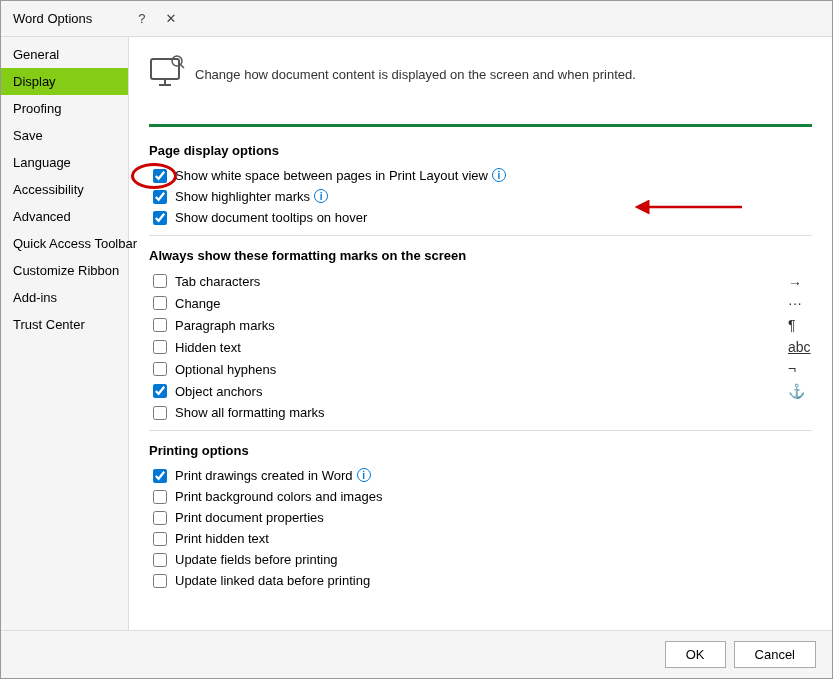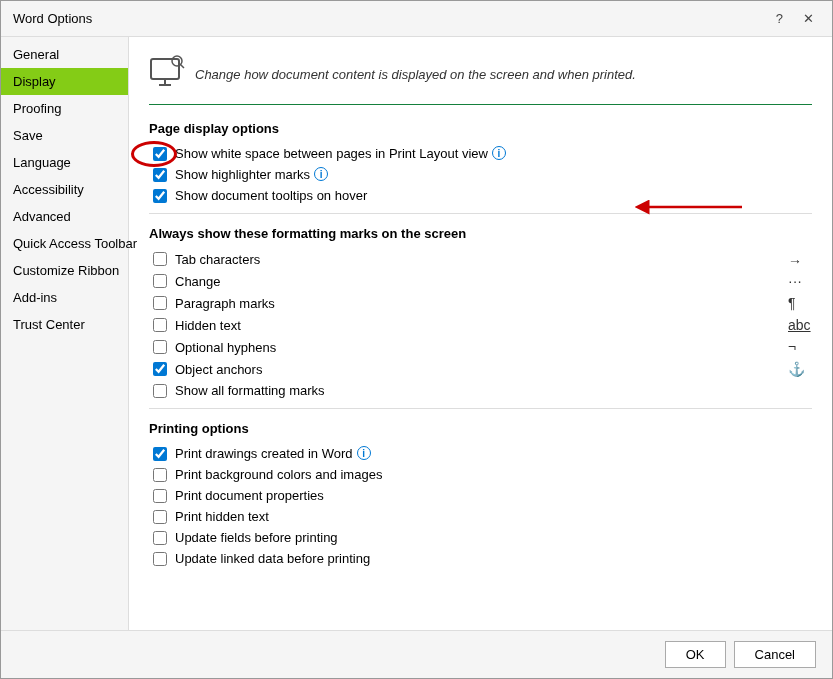--- a/index.html
+++ b/index.html
@@ -20,21 +20,21 @@
       box-shadow: 2px 2px 10px rgba(0,0,0,0.3);
       display: flex;
       flex-direction: column;
     }
     .title-bar {
       background: #f5f5f5;
       border-bottom: 1px solid #ddd;
       padding: 8px 12px;
       display: flex;
       align-items: center;
-      justify-content: space-between;
+      gap: 40px;
     }
     .title-bar-text {
       font-size: 13px;
       color: #000;
     }
     .title-bar-controls {
       display: flex;
       gap: 8px;
       align-items: center;
     }
@@ -72,23 +72,22 @@
     .content-area {
       flex: 1;
       padding: 16px 20px;
       overflow-y: auto;
       position: relative;
     }
     .section-intro {
       display: flex;
       align-items: center;
       margin-bottom: 16px;
-      padding-bottom: 8px;
-      border-bottom: 1px solid #15803d;
-      font-style: italic;
+      padding-bottom: 28px;
+      border-bottom: 3px solid #15803d;
     }
     .section-intro-icon {
       font-size: 28px;
       margin-right: 10px;
       color: #555;
     }
     .section-intro-text {
       font-size: 13px;
       color: #333;
     }

